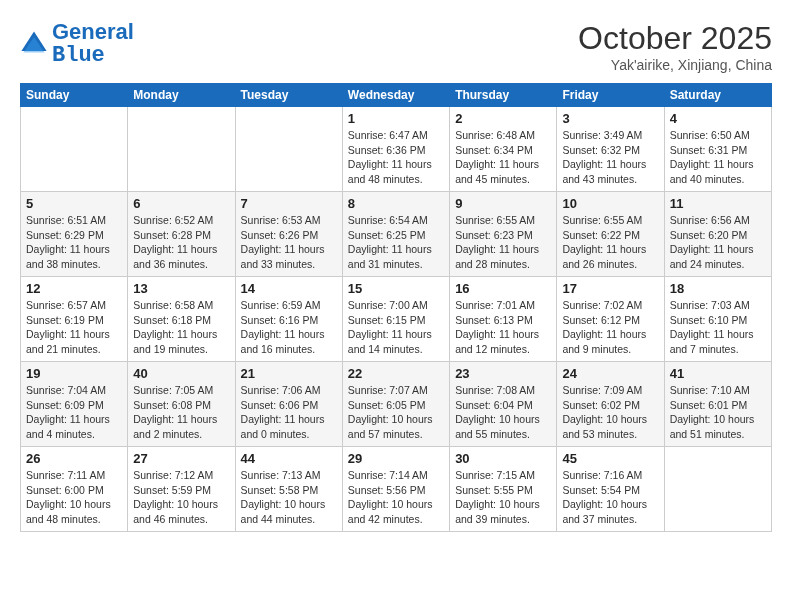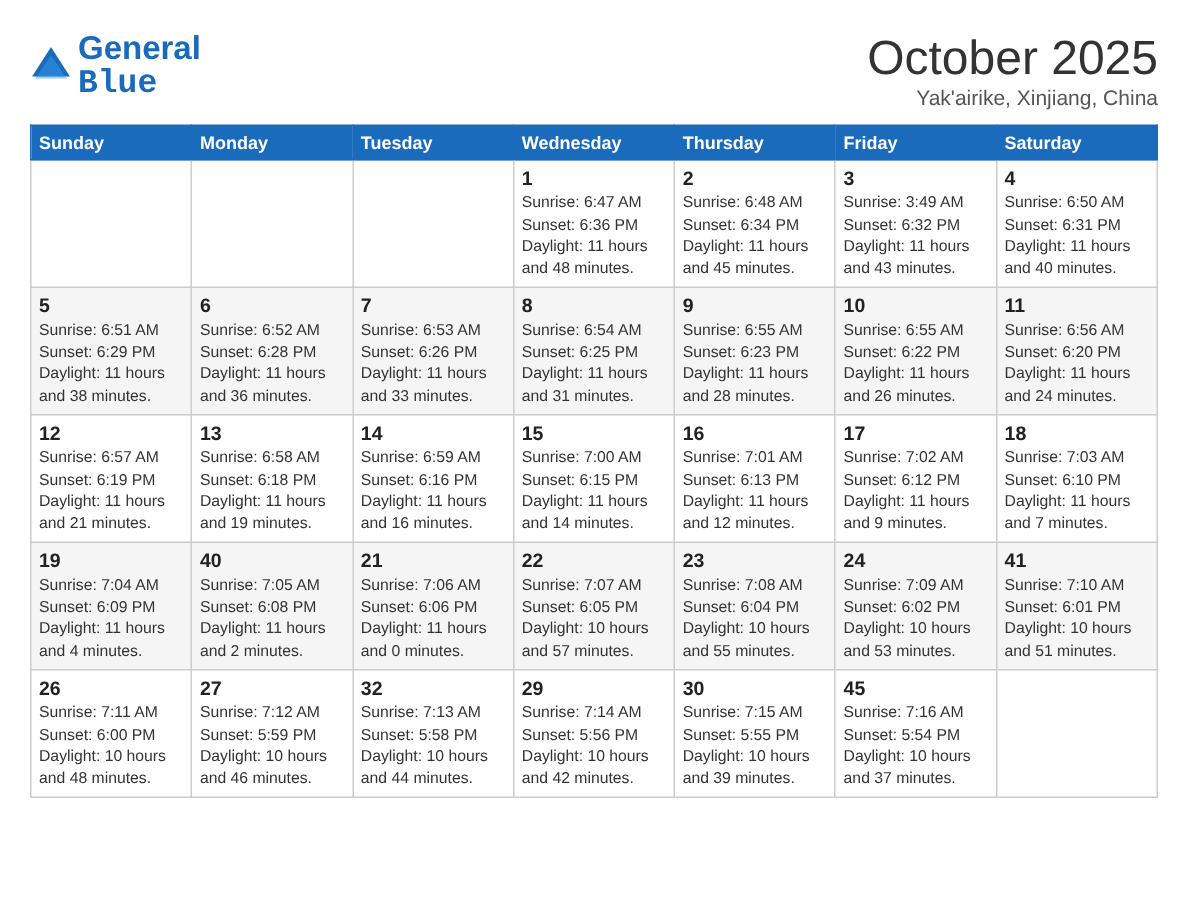--- a/index.html
+++ b/index.html
@@ -288,21 +288,21 @@
 Sunset: 6:00 PM
 Daylight: 10 hours and 48 minutes.</div>
         </td>
         <td>
           <div class="day-number">27</div>
           <div class="day-info">Sunrise: 7:12 AM
 Sunset: 5:59 PM
 Daylight: 10 hours and 46 minutes.</div>
         </td>
         <td>
-          <div class="day-number">32</div>
+          <div class="day-number">44</div>
           <div class="day-info">Sunrise: 7:13 AM
 Sunset: 5:58 PM
 Daylight: 10 hours and 44 minutes.</div>
         </td>
         <td>
           <div class="day-number">29</div>
           <div class="day-info">Sunrise: 7:14 AM
 Sunset: 5:56 PM
 Daylight: 10 hours and 42 minutes.</div>
         </td>

